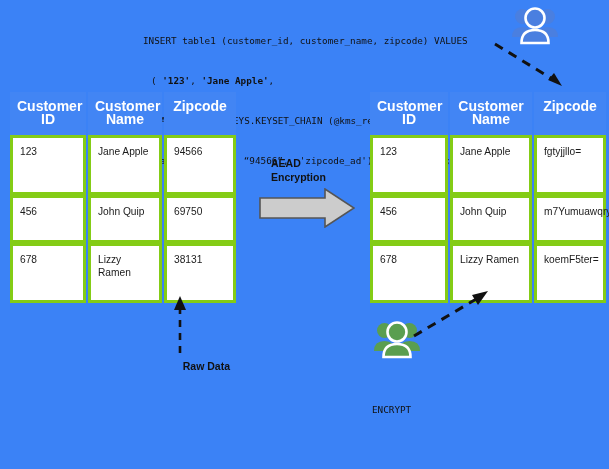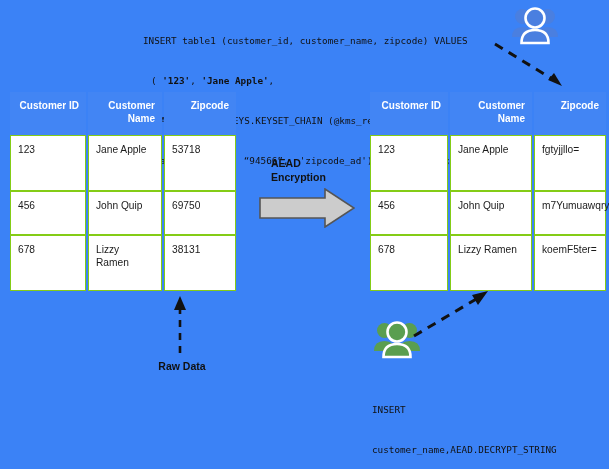--- a/index.html
+++ b/index.html
@@ -50,36 +50,36 @@
   
   .data-table {
     position: absolute;
     border-collapse: separate;
     border-spacing: 2px 0;
     table-layout: fixed;
   }
   .data-table th {
     background: #4285f4;
     color: #ffffff;
-    font-size: 10px;
+    font-size: 14px;
     font-weight: bold;
-    text-align: right;
+    text-align: center;
     vertical-align: top;
     padding: 8px 7px 10px 7px;
     border: none;
     line-height: 12.5px;
   }
   .data-table td {
     background: #ffffff;
     color: #1a1a1a;
     font-size: 10.2px;
     text-align: left;
     vertical-align: top;
     padding: 8px 7px 8px 7px;
-    border: 1px solid #84cc16;
+    border: 3px solid #84cc16;
     line-height: 12.5px;
   }
 
   #table-left  { left: 8px;   top: 92px; width: 222px; }
   #table-right { left: 368px; top: 92px; width: 236px; }
 
   .r-tall td { height: 38px; }
   .r-mid  td { height: 26px; }
   .r-last td { height: 38px; }
 
@@ -108,21 +108,21 @@
     left: 168px;
     top: 295px;
     width: 24px;
     height: 60px;
   }
   #raw-label {
     position: absolute;
     left: 134px;
     top: 360px;
     width: 96px;
-    text-align: center;
+    text-align: right;
     font-size: 10.5px;
     font-weight: bold;
     color: #111111;
   }
 
   
   #arrow-top-right {
     position: absolute;
     left: 492px;
     top: 40px;
@@ -189,21 +189,21 @@
       <tr>
         <th>Customer ID</th>
         <th>Customer Name</th>
         <th>Zipcode</th>
       </tr>
     </thead>
     <tbody>
       <tr class="r-tall">
         <td>123</td>
         <td>Jane Apple</td>
-        <td>53718</td>
+        <td>94566</td>
       </tr>
       <tr class="r-mid">
         <td>456</td>
         <td>John Quip</td>
         <td>69750</td>
       </tr>
       <tr class="r-last">
         <td>678</td>
         <td>Lizzy Ramen</td>
         <td>38131</td>
@@ -263,21 +263,20 @@
     <circle cx="24" cy="14" r="9.5" fill="#5a9e50" stroke="#ffffff" stroke-width="2.6"></circle>
     <path d="M10.5 39 q0 -13 13.5 -13 q13.5 0 13.5 13 z" fill="#5a9e50" stroke="#ffffff" stroke-width="2.6"></path>
   </svg>
 
   <svg id="arrow-bottom" viewBox="0 0 84 52">
     <line x1="2" y1="50" x2="66" y2="12" stroke="#111111" stroke-width="3" stroke-dasharray="9,7"></line>
     <polygon points="76,5 60,9 66,19" fill="#111111"></polygon>
   </svg>
 
   <div id="select-sql" class="sql-block">
-    <span class="ln">INSERT</span>
-    <span class="ln">customer_name,AEAD.DECRYPT_STRING</span>
+    <span class="ln">ENCRYPT</span>
     
     
     
     
   </div>
 
 </div>
 
 </body></html>

